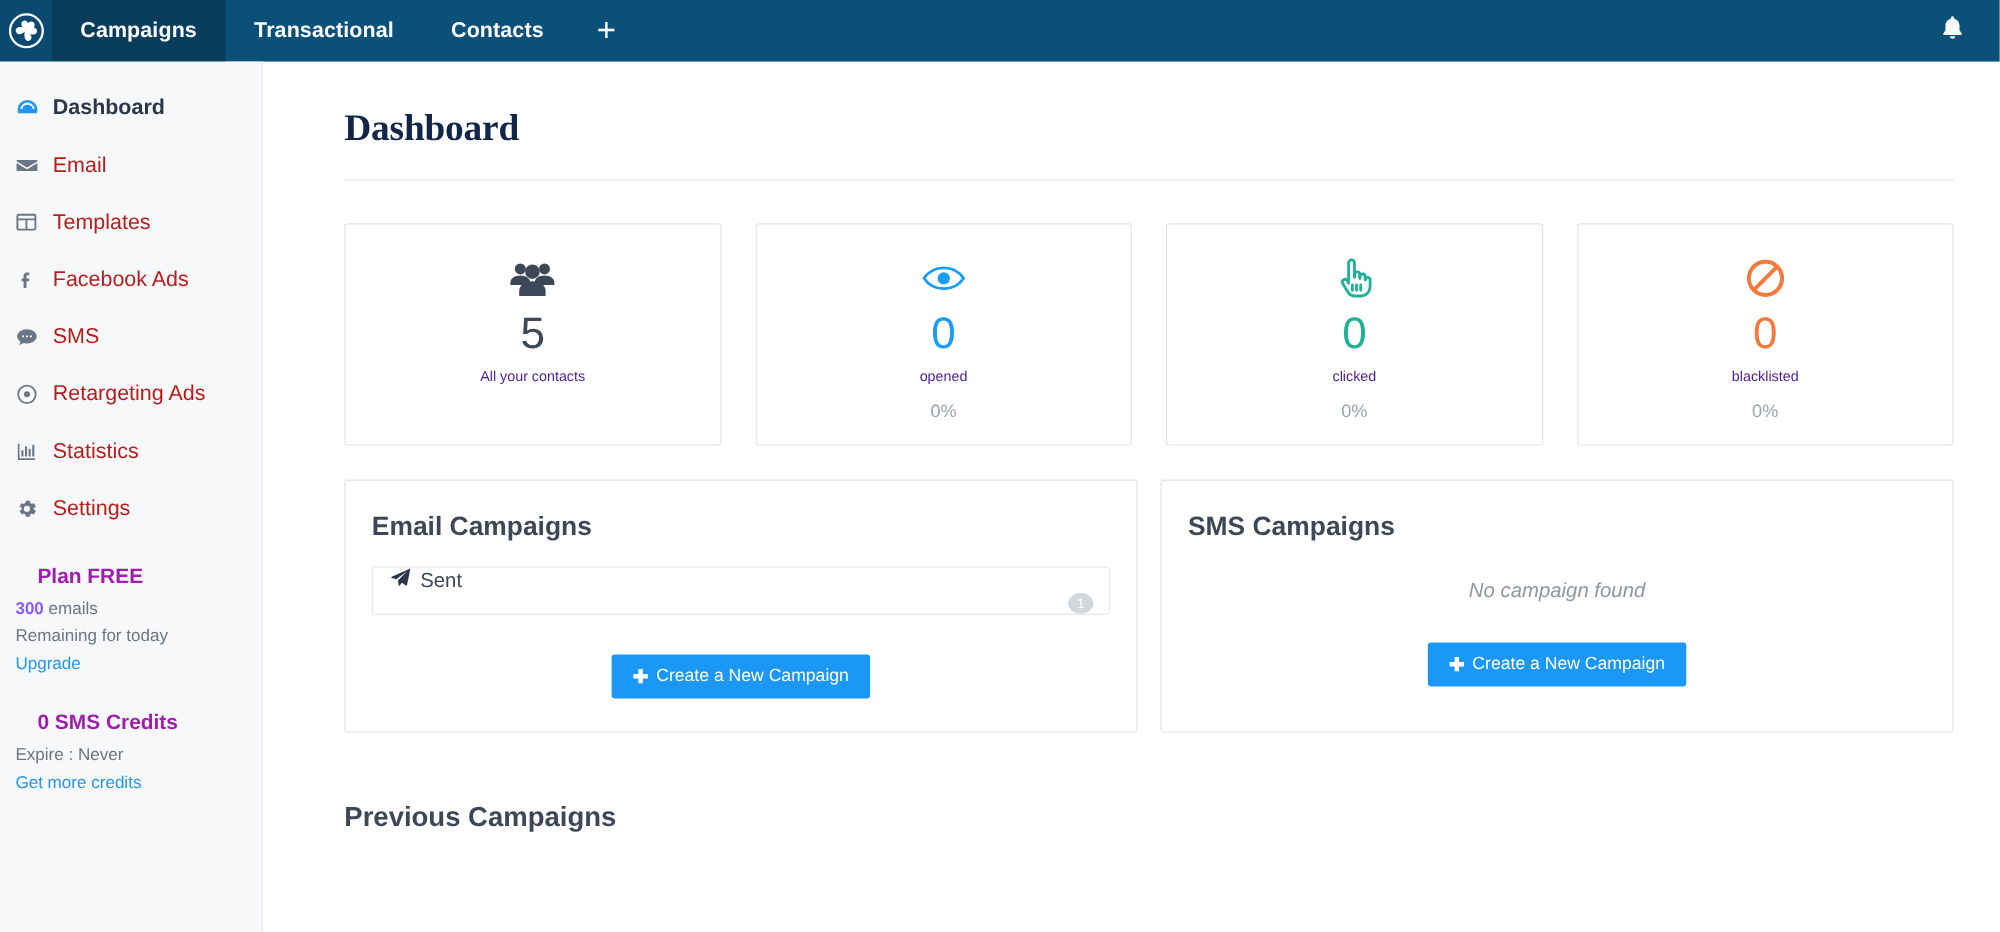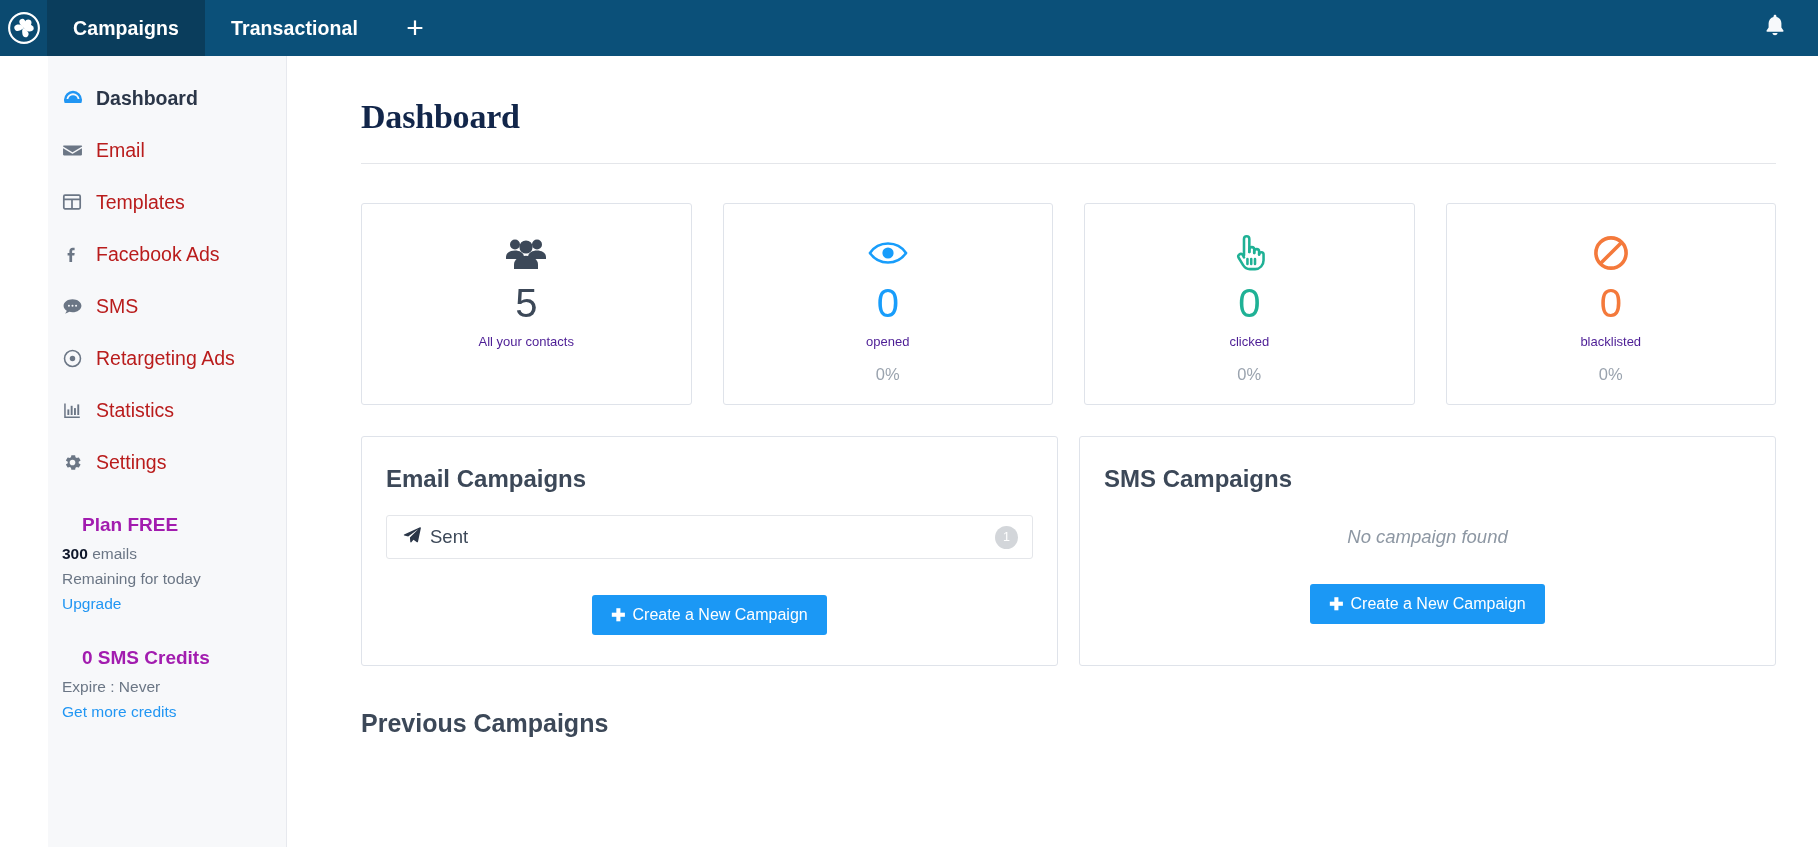--- a/index.html
+++ b/index.html
@@ -41,21 +41,21 @@
     display:flex; align-items:center; justify-content:center;
     width: 62px; color:#fff; font-size: 30px; font-weight: 300; cursor:pointer;
   }
   .nav-bell {
     position: absolute; right: 18px; top: 0; bottom: 0;
     display:flex; align-items:center; justify-content:center;
     width: 50px; cursor: pointer;
   }
 
   
-  .shell { display: flex; height: calc(847px - 56px); padding-left: 48px; }
+  .shell { display: flex; height: calc(847px - 56px); }
 
   .sidebar {
     width: 239px; flex: none;
     background: #f7f8fa;
     border-right: 1px solid #e7e9ee;
     padding-top: 16px;
     position: relative;
   }
   .side-item {
     display: flex; align-items: center;
@@ -69,21 +69,21 @@
     width: 34px; flex: none;
     display: flex; align-items: center; justify-content: flex-start;
     color: #6b7685;
   }
   .side-item.active { color: #2b3648; font-weight: bold; }
   .side-item.active .si-ico { color: #2196f3; }
 
   .plan-block { padding: 26px 0 0 14px; }
   .plan-title { font-size: 19px; font-weight: bold; color: #a21caf; margin-bottom: 9px; margin-left: 20px; }
   .plan-line  { font-size: 15.5px; color: #6b7685; margin-bottom: 7px; }
-  .plan-line b { color: #0f172a; }
+  .plan-line b { color: #8b5cf6; }
   .plan-link  { font-size: 15.5px; color: #2196f3; cursor: pointer; }
   .plan-block.credits { padding-top: 34px; }
 
   
   .main {
     flex: 1;
     padding: 42px 42px 0 74px;
     overflow: hidden;
     background: #fff;
   }
@@ -119,23 +119,24 @@
     border-radius: 3px;
     padding: 28px 24px 30px 24px;
     min-height: 201px;
   }
   .panel-title { font-size: 24px; font-weight: bold; color: #3c4858; }
   .sent-row {
     margin-top: 22px;
     border: 1px solid #e4e6ea;
     border-radius: 3px;
     height: 44px;
-    display: flex; align-items: center;
+    display: flex; align-items: flex-start;
     padding: 0 14px 0 16px;
     cursor: pointer;
+    flex-direction: column;
   }
   .sent-label { font-size: 18.5px; color: #3c4858; display:flex; align-items:center; gap:9px; }
   .sent-badge {
     margin-left: auto;
     width: 23px; height: 23px; border-radius: 50%;
     background: #d3d6da; color: #ffffff;
     font-size: 12.5px; display:flex; align-items:center; justify-content:center;
   }
   .empty-note {
     text-align: center; font-style: italic; color: #8d97a3;
@@ -145,21 +146,21 @@
   .btn-primary {
     background: #1b98f5; color: #fff; border: none; border-radius: 3px;
     font-size: 16px; padding: 11px 19px; cursor: pointer;
     font-family: "Liberation Sans", sans-serif;
     display: inline-flex; align-items: center; gap: 7px;
     white-space: nowrap;
   }
   .btn-plus { font-size: 17px; font-weight: bold; line-height: 1; }
 
   .section-title {
-    font-size: 25px; font-weight: bold; color: #3c4858; margin-top: 43px;
+    font-size: 25px; font-weight: bold; color: #3c4858; margin-top: 63px;
   }
 </style>
 </head>
 <body>
 
 <div class="navbar">
   <div class="brand">
     <span>
       <svg width="34" height="34" viewBox="0 0 32 32" fill="none">
         <circle cx="16" cy="16" r="14" stroke="#ffffff" stroke-width="2"></circle>
@@ -173,20 +174,23 @@
       </svg>
     </span>
   </div>
 
   <div class="nav-item active">
     <span>Campaigns</span>
   </div>
   <div class="nav-item">
     <span>Transactional</span>
   </div>
+  <div class="nav-item">
+    <span>Contacts</span>
+  </div>
   <div class="nav-plus">
     <span>+</span>
   </div>
 
   <div class="nav-bell">
     <span>
       <svg width="22" height="24" viewBox="0 0 16 18" fill="#f7f9fb">
         <path d="M8 0.6c-.6 0-1.1.5-1.1 1.1v.5C4.7 2.7 3.2 4.6 3.2 7v3.1L1.7 12.3c-.3.4 0 1 .5 1h11.6c.5 0 .8-.6.5-1l-1.5-2.2V7c0-2.4-1.5-4.3-3.7-4.8v-.5C9.1 1.1 8.6.6 8 .6z"></path>
         <path d="M6.1 14.3c.1 1 .9 1.7 1.9 1.7s1.8-.7 1.9-1.7H6.1z"></path>
       </svg>

